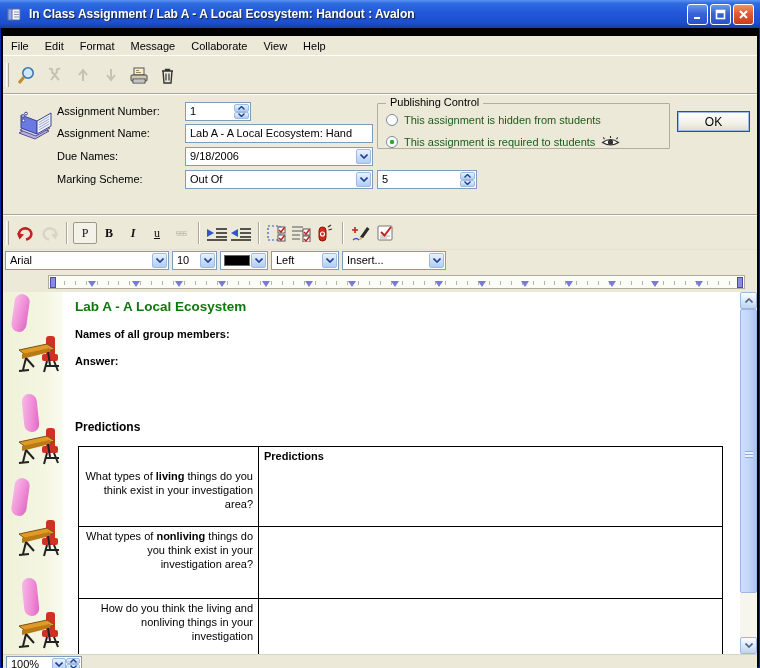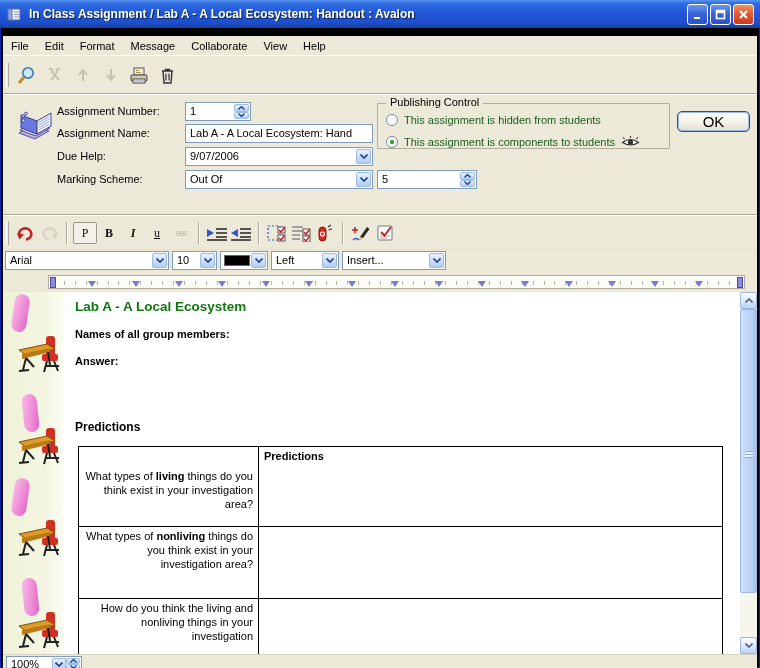--- a/index.html
+++ b/index.html
@@ -45,24 +45,24 @@
   .spin-btns span { flex:1; background:linear-gradient(180deg,#e9f2fd,#b0cdf2);
     border:1px solid #9ebcdf; border-radius:2px; display:flex; align-items:center; justify-content:center; }
   .groupbox { position:absolute; left:374px; top:8px; width:293px; height:46px;
     border:1px solid #b2ae9b; border-radius:1px; }
   .groupbox .legend { position:absolute; top:-8px; left:8px; background:#ece9d8; padding:0 4px; }
   .radio-row { position:absolute; left:8px; display:flex; align-items:center; gap:6px; }
   .radio { width:12px; height:12px; border-radius:50%; border:1px solid #7b8ca0;
     background:radial-gradient(circle at 35% 35%, #fff 55%, #dfe5ee); position:relative; }
   .radio.sel::after { content:""; position:absolute; left:3px; top:3px; width:4px; height:4px; border-radius:50%;
     background:#2fa833; box-shadow:0 0 1px #1c7a20; }
-  .okbtn { position:absolute; left:674px; top:16px; width:73px; height:21px; border-radius:5px;
+  .okbtn { position:absolute; left:674px; top:16px; width:73px; height:21px; border-radius:0;
     border:1px solid #2f4f8f; box-shadow:inset 0 0 0 1px #9db9e8;
     background:linear-gradient(180deg,#fefefe 0%,#f2f1e8 60%,#e0ddcd 100%);
-    font-size:15px; display:flex; align-items:center; justify-content:center; }
+    font-size:12px; display:flex; align-items:center; justify-content:center; }
 
   
   .edtoolbar { position:absolute; left:0; top:181px; width:754px; height:33px; display:flex; align-items:center;
     border-bottom:1px solid #e6e2d2; }
   .sep { width:2px; height:22px; border-left:1px solid #aca899; border-right:1px solid #fff; margin:0 5px; }
   .ebtn { min-width:24px; height:24px; display:flex; align-items:center; justify-content:center;
     font-size:12px; color:#111; }
   .ebtn.pbox { width:22px; height:22px; border:1px solid #9a998a; border-radius:2px; background:#f4f2e8;
     font-family:"Liberation Serif", serif; }
   .ebtn.bold { font-weight:bold; font-family:"Liberation Serif", serif; }
@@ -242,23 +242,23 @@
               </svg>
             </span>
         </span>
       </div>
 
       <span class="flabel" style="top:32px">Assignment Name:</span>
       <div class="ffield" style="left:182px; top:29px; width:188px; padding-right:15px;">
         <span>Lab A - A Local Ecosystem: Hand</span>
       </div>
 
-      <span class="flabel" style="top:55px">Due Help:</span>
+      <span class="flabel" style="top:55px">Due Names:</span>
       <div class="ffield" style="left:182px; top:52px; width:188px;">
-        <span>9/07/2006</span>
+        <span>9/18/2006</span>
         <span class="combo-btn">
           <svg width="8" height="5" viewBox="0 0 8 5">
               <path d="M0.5 0.5 L4 4 L7.5 0.5" fill="none" stroke="#1c3f94" stroke-width="1.6"></path>
             </svg>
         </span>
       </div>
 
       <span class="flabel" style="top:78px">Marking Scheme:</span>
       <div class="ffield" style="left:182px; top:75px; width:188px;">
         <span>Out Of</span>
@@ -285,21 +285,21 @@
       </div>
 
       <div class="groupbox">
         <span class="legend">Publishing Control</span>
         <div class="radio-row" style="top:10px">
           <span class="radio"></span>
           <span style="color:#1a5c1a">This assignment is hidden from students</span>
         </div>
         <div class="radio-row" style="top:31px">
           <span class="radio sel"></span>
-          <span style="color:#1a5c1a">This assignment is components to students</span>
+          <span style="color:#1a5c1a">This assignment is required to students</span>
           <svg width="19" height="13" viewBox="0 0 19 13">
             <path d="M1.5 7.5 Q9.5 1.5 17.5 7.5 Q9.5 12.5 1.5 7.5 Z" fill="#fff" stroke="#333" stroke-width="1.2"></path>
             <circle cx="9.5" cy="7.2" r="2.6" fill="#333"></circle>
             <path d="M3.5 4.2 L2.3 2.4 M9.5 3 L9.5 1 M15.5 4.2 L16.7 2.4" stroke="#333" stroke-width="1.1"></path>
           </svg>
         </div>
       </div>
       <div class="okbtn">
         <span>OK</span>
       </div>

